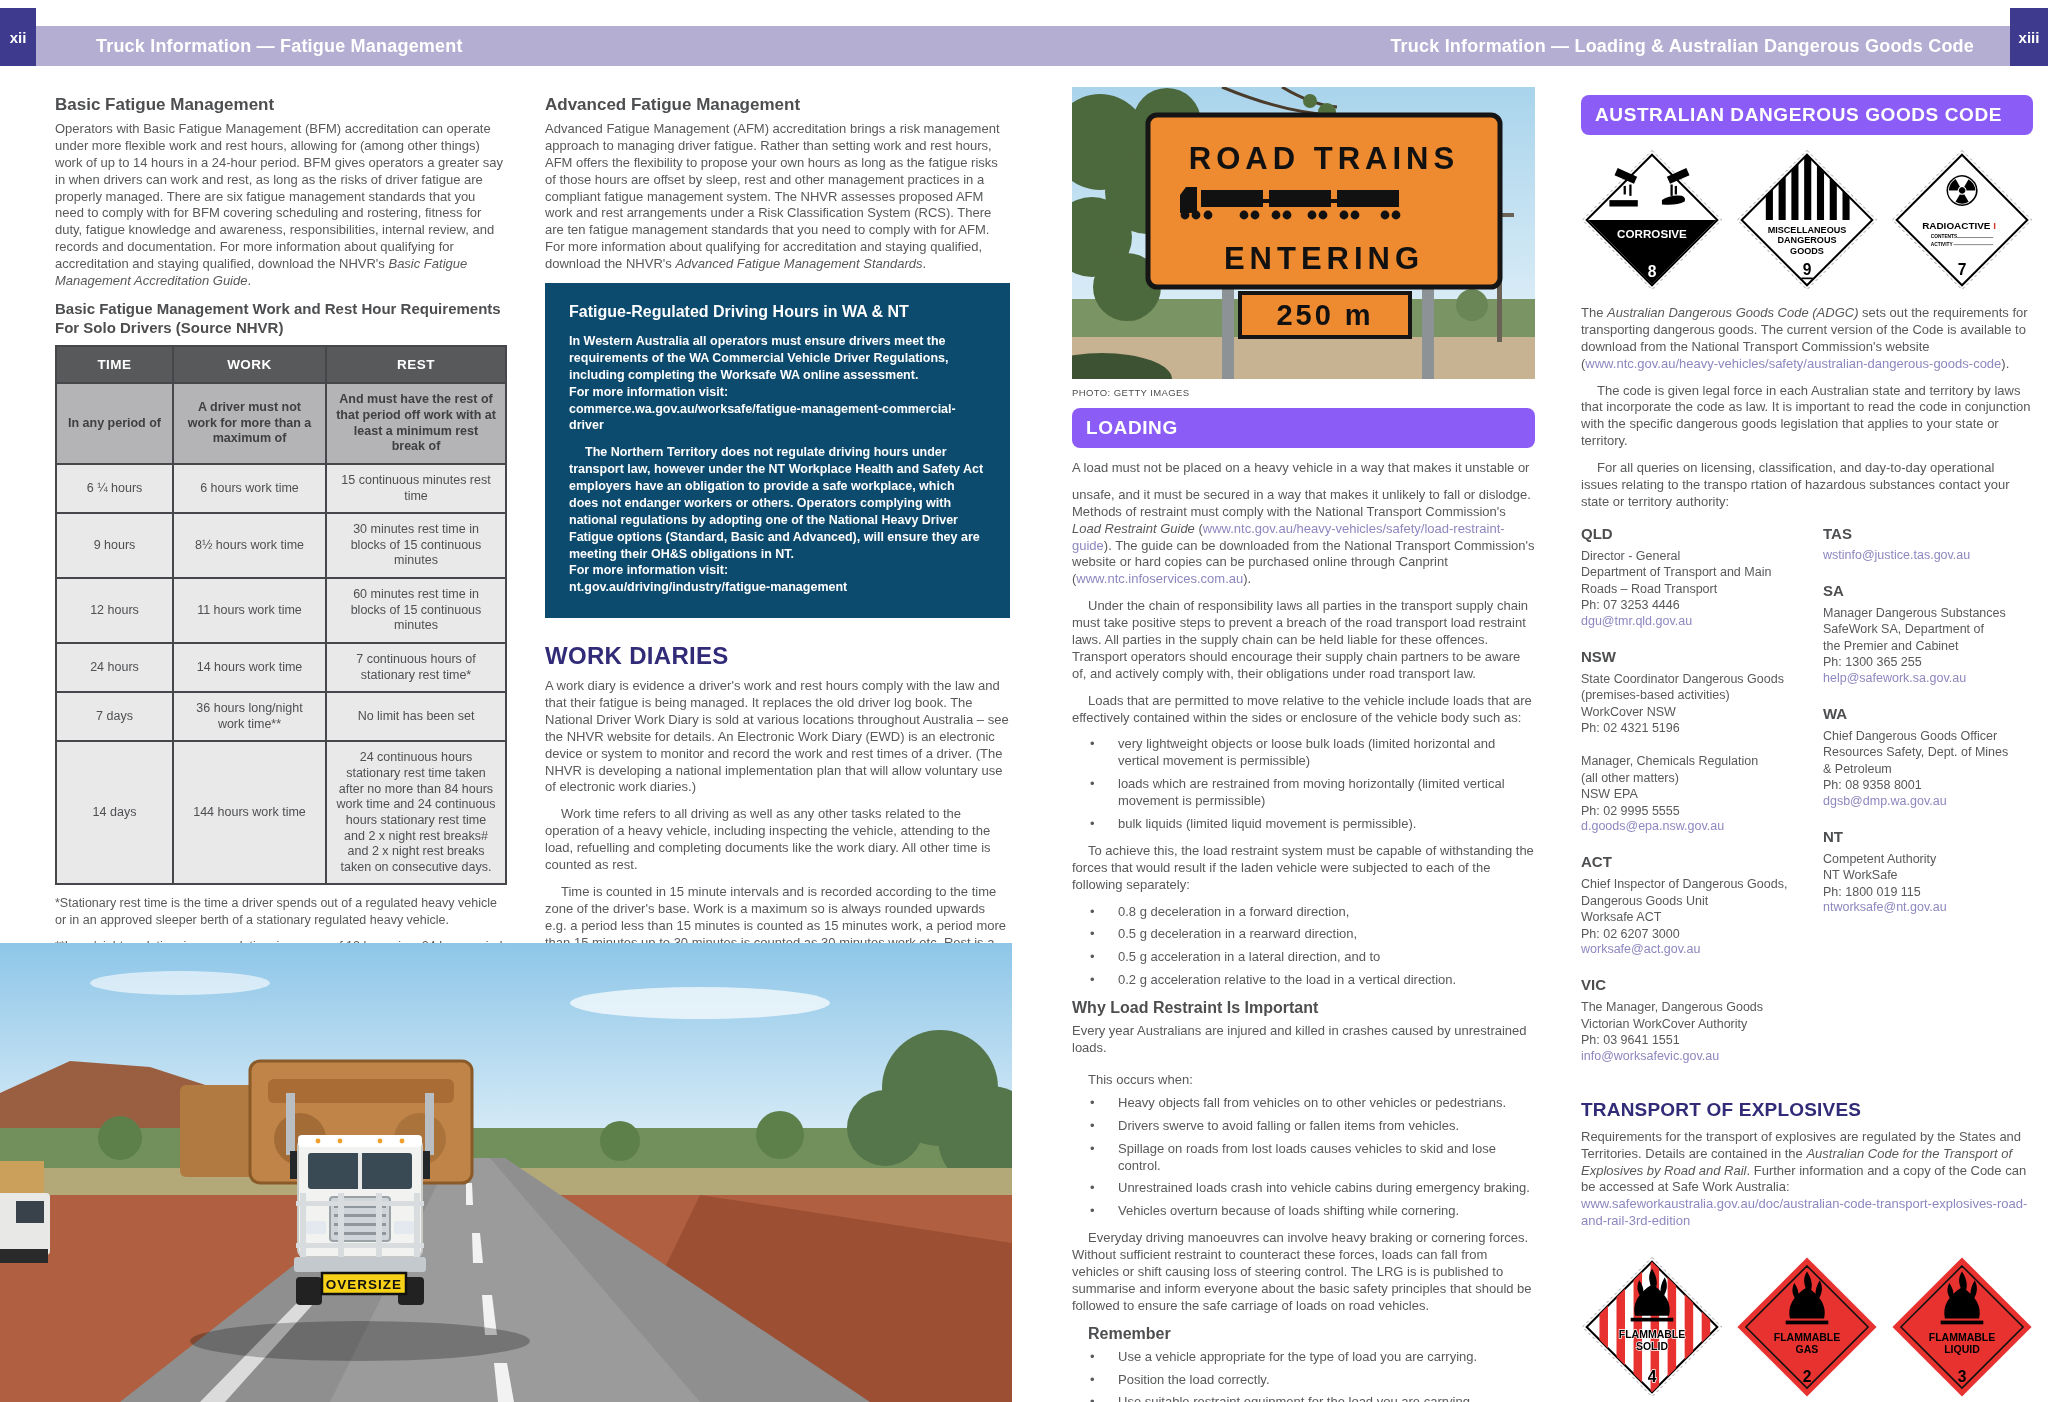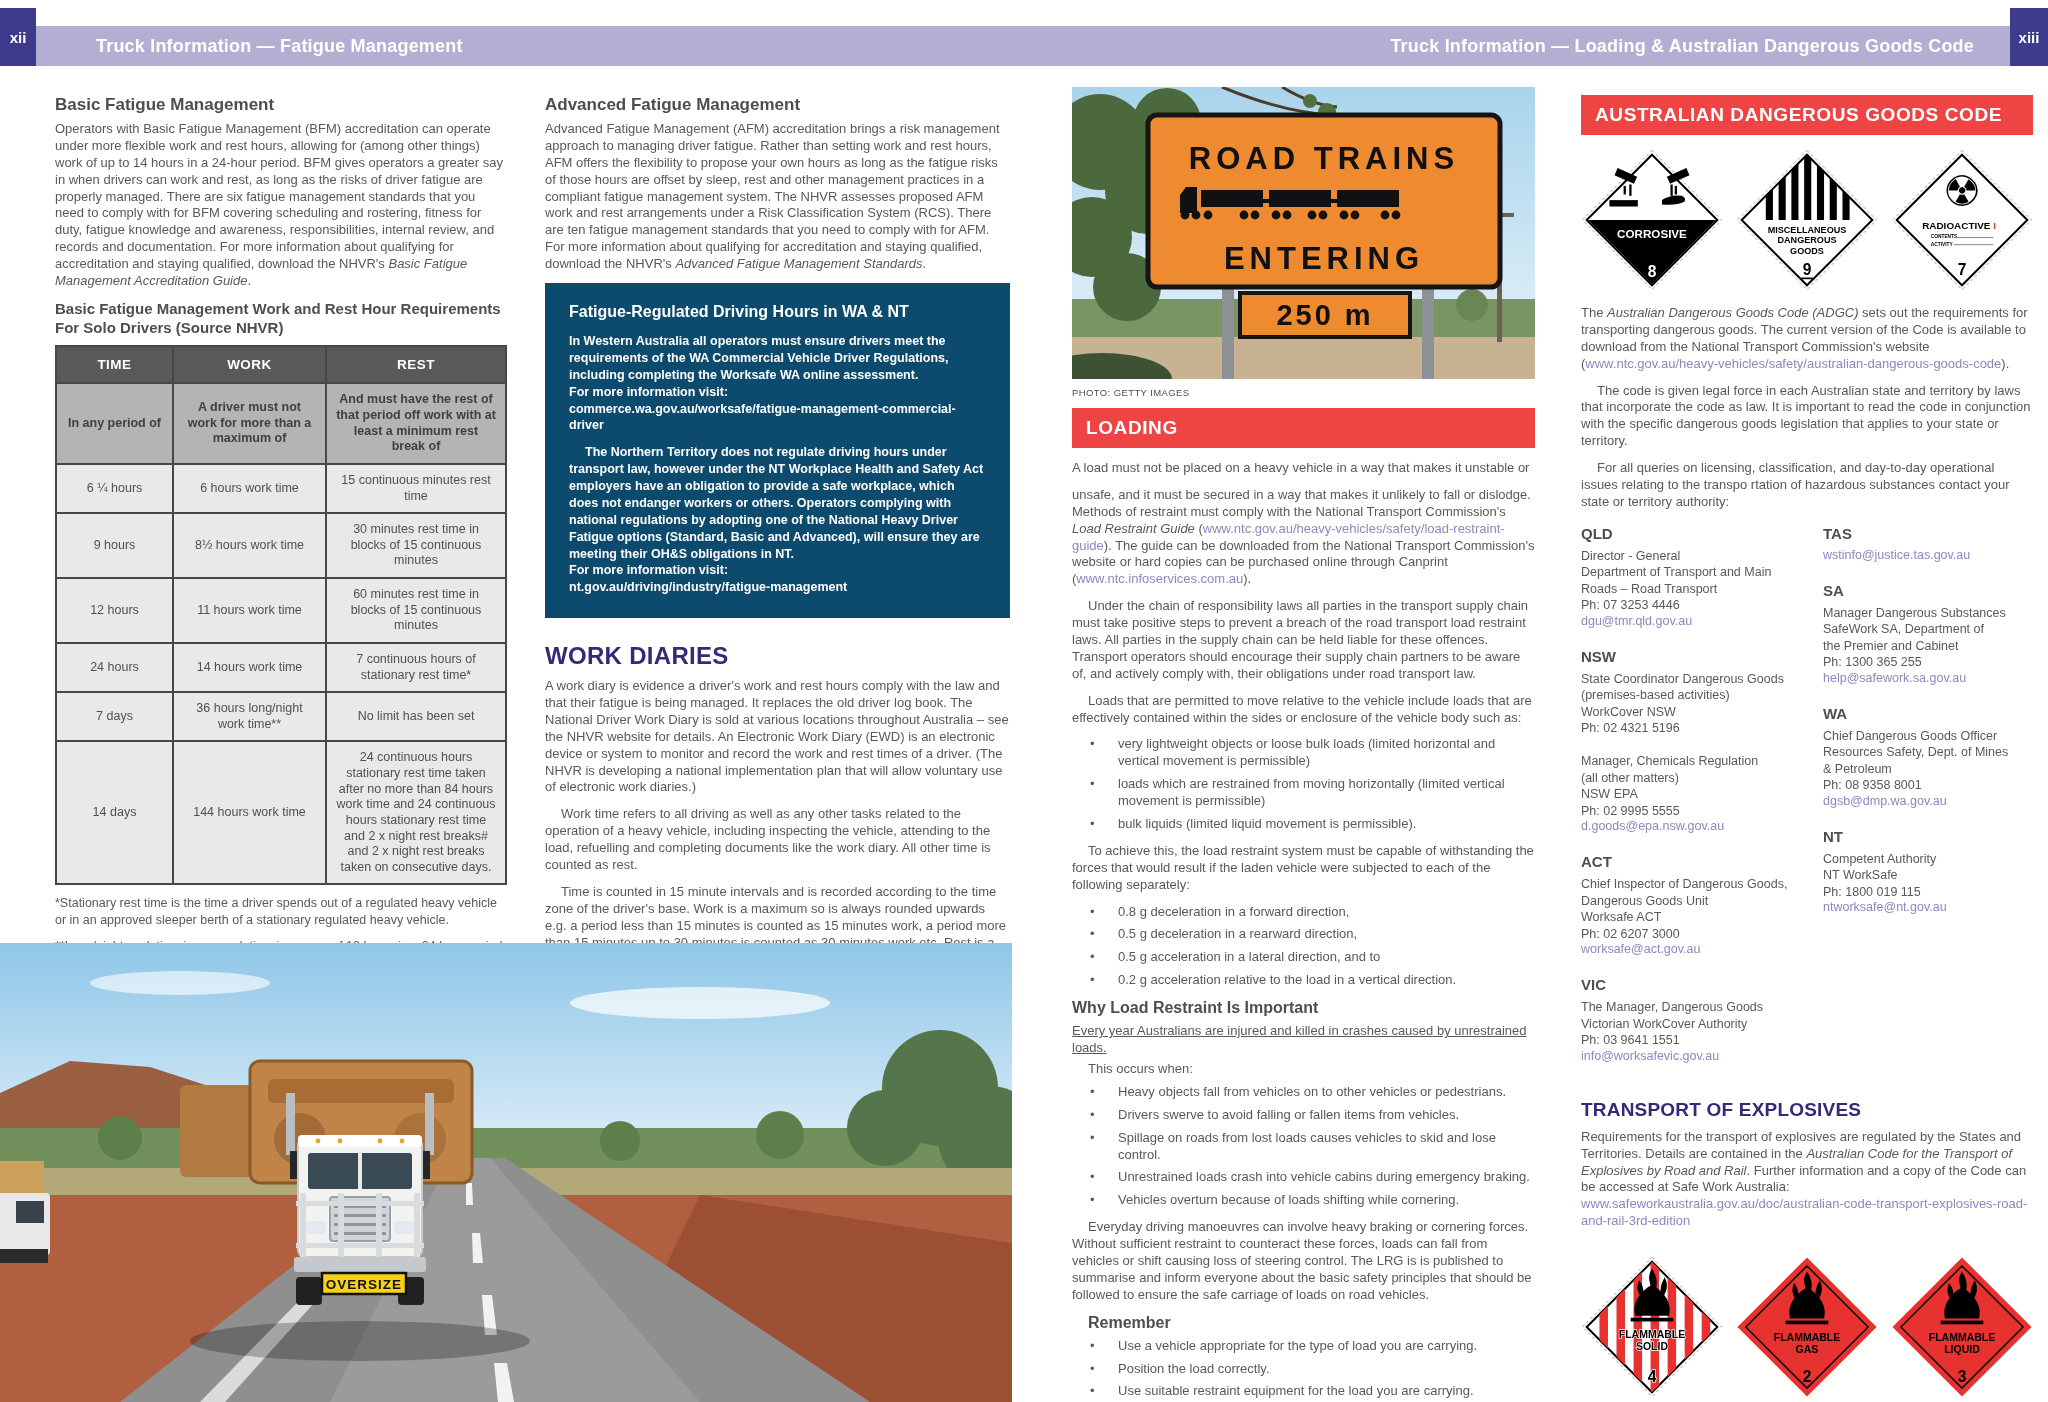--- a/index.html
+++ b/index.html
@@ -36,21 +36,21 @@
   p.fn{font-size:12.5px;line-height:1.3;margin:10px 0 0 0;}
   
   .obox{background:#0c4a6e;color:#fff;padding:20px 24px 22px 24px;margin:8px 0 24px 0;}
   .obox h4{margin:0 0 12px 0;font-size:16px;}
   .obox p{font-size:12.5px;font-weight:bold;line-height:1.35;margin:0;}
   .obox p.gap{margin-top:10px;}
   .obox .ind{text-indent:16px;}
   
   h2.navy{color:#312b78;font-size:24px;margin:4px 0 8px 0;letter-spacing:.3px;}
   h3.navy{color:#312b78;font-size:19px;margin:16px 0 8px 0;letter-spacing:.2px;}
-  .banner{background:#ef4444;color:#fff;font-weight:bold;font-size:19px;padding:9px 14px;letter-spacing:.6px;margin:0 0 12px 0;}
+  .banner{background:#8b5cf6;color:#fff;font-weight:bold;font-size:19px;padding:9px 14px;letter-spacing:.6px;margin:0 0 12px 0;border-radius:8px;}
   .credit{font-size:9.5px;color:#4c4c4e;letter-spacing:.4px;margin:4px 0 10px 0;}
   .credit.right{text-align:right;}
   h4.sub{font-size:16px;color:#4d4e50;margin:8px 0 6px 0;font-weight:bold;}
   .bold-lbl{font-weight:bold;color:#4d4e50;margin-left:16px;}
   ul.dot{list-style:none;margin:0 0 10px 0;padding:0;font-size:13px;line-height:1.3;}
   ul.dot li{position:relative;padding-left:46px;margin-bottom:6px;}
   ul.dot li:before{content:"\2022";position:absolute;left:18px;}
   
   .contacts{display:flex;gap:32px;margin-top:14px;}
   .ccol{flex:1;}
@@ -232,21 +232,21 @@
   </ul>
   <p class="body ind">To achieve this, the load restraint system must be capable of withstanding the forces that would result if the laden vehicle were subjected to each of the following separately:</p>
   <ul class="dot">
     <li>0.8 g deceleration in a forward direction,</li>
     <li>0.5 g deceleration in a rearward direction,</li>
     <li>0.5 g acceleration in a lateral direction, and to</li>
     <li>0.2 g acceleration relative to the load in a vertical direction.</li>
   </ul>
 
   <h4 class="sub">Why Load Restraint Is Important</h4>
-  <p class="body" style="margin-bottom:4px;text-decoration:underline;">Every year Australians are injured and killed in crashes caused by unrestrained loads.</p>
+  <p class="body" style="margin-bottom:15px;">Every year Australians are injured and killed in crashes caused by unrestrained loads.</p>
   <p class="body ind" style="margin-bottom:6px;">This occurs when:</p>
   <ul class="dot">
     <li>Heavy objects fall from vehicles on to other vehicles or pedestrians.</li>
     <li>Drivers swerve to avoid falling or fallen items from vehicles.</li>
     <li>Spillage on roads from lost loads causes vehicles to skid and lose control.</li>
     <li>Unrestrained loads crash into vehicle cabins during emergency braking.</li>
     <li>Vehicles overturn because of loads shifting while cornering.</li>
   </ul>
   <p class="body ind">Everyday driving manoeuvres can involve heavy braking or cornering forces. Without sufficient restraint to counteract these forces, loads can fall from vehicles or shift causing loss of steering control. The LRG is is published to summarise and inform everyone about the basic safety principles that should be followed to ensure the safe carriage of loads on road vehicles.</p>
   <div class="bold-lbl">Remember</div>

